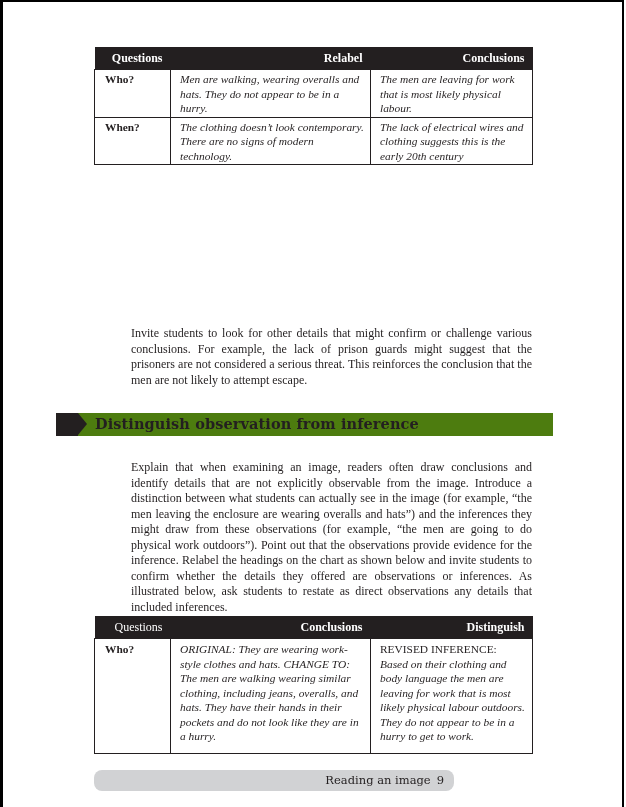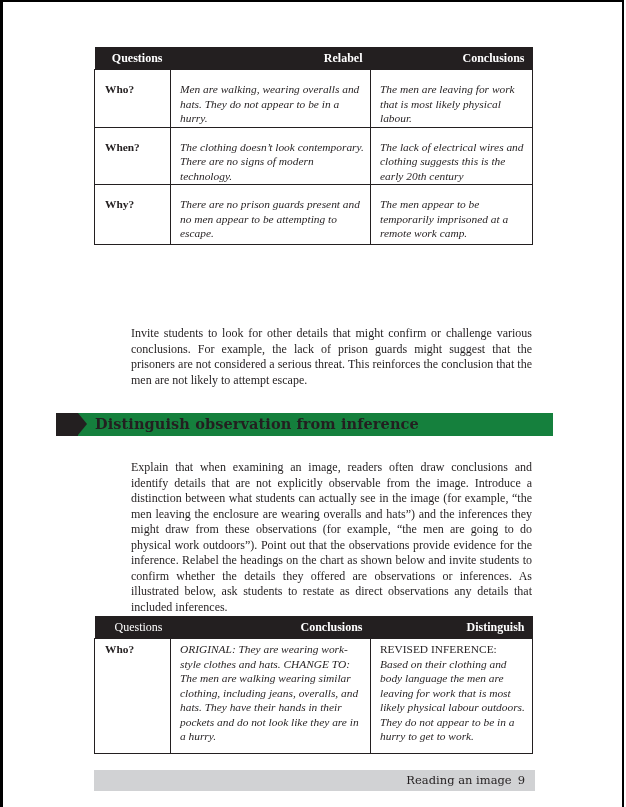--- a/index.html
+++ b/index.html
@@ -13,21 +13,21 @@
 
   table.chart {
     position: absolute; left: 94px; width: 438px; border-collapse: collapse;
     font-size: 11.4px; line-height: 14.5px; table-layout: fixed;
   }
   table.chart th {
     background: #231f20; color: #fff; text-align: right; font-weight: bold;
     padding: 3px 8px 3px 10px; height: 16px; font-size: 12px;
   }
   table.chart td {
-    border: 1.5px solid #231f20; vertical-align: top; padding: 12px 6px 1px 9px;
+    border: 1.5px solid #231f20; vertical-align: top; padding: 2px 6px 1px 9px;
   }
   table.chart td.q { font-weight: bold; padding-left: 10px; }
   table.chart td.it { font-style: italic; }
   .plain-lead { font-style: normal; }
 
   #table1 { top: 47px; }
   #table1 col.c1 { width: 76px; } #table1 col.c2 { width: 200px; } #table1 col.c3 { width: 162px; }
   #table1 tr.r1 td { height: 43px; }
   #table1 tr.r2 td { height: 45px; }
   #table1 tr.r3 td { height: 43px; }
@@ -35,21 +35,21 @@
   #table1 tr.r5 td { height: 46px; }
 
   .para {
     position: absolute; left: 131px; width: 401px; font-size: 12px; line-height: 15.5px;
     text-align: justify; margin: 0;
   }
   #para1 { top: 326px; }
   #para2 { top: 460px; }
 
   .section-bar {
-    position: absolute; left: 56px; top: 413px; width: 497px; height: 23px; background: #15803d;
+    position: absolute; left: 56px; top: 413px; width: 497px; height: 23px; background: #4d7c0f;
   }
   .section-arrow {
     position: absolute; left: 0; top: 0; width: 0; height: 0;
   }
   .section-arrow-block { position: absolute; left: 0; top: 0; width: 22px; height: 23px; background: #231f20; }
   .section-arrow-tip {
     position: absolute; left: 22px; top: 0; width: 0; height: 0;
     border-top: 11.5px solid transparent; border-bottom: 11.5px solid transparent; border-left: 9px solid #231f20;
   }
   .section-title {
@@ -58,21 +58,21 @@
   }
 
   #table2 { top: 616px; }
   #table2 col.c1 { width: 76px; } #table2 col.c2 { width: 200px; } #table2 col.c3 { width: 162px; }
   #table2 th { font-weight: normal; font-size: 12px; }
   #table2 th.bold { font-weight: bold; }
   #table2 tr.r1 td { height: 110px; padding-top: 3px; }
   #table2 td.q { font-weight: bold; }
 
   .footer-bar {
-    position: absolute; left: 94px; top: 770px; width: 441px; height: 21px; background: #d1d2d4;
+    position: absolute; left: 94px; top: 770px; width: 360px; height: 21px; background: #d1d2d4; border-radius: 8px;
   }
   .footer-text {
     position: absolute; right: 10px; top: 3px; font-size: 11.5px; color: #231f20;
     font-family: "DejaVu Serif", serif;
   }
   .footer-text .pg { margin-left: 6px; }
 </style>
 </head>
 <body>
 
@@ -96,25 +96,20 @@
   <tbody>
     <tr class="r1">
       <td class="q">Who?</td>
       <td class="it">Men are walking, wearing overalls and hats. They do not appear to be in a hurry.</td>
       <td class="it">The men are leaving for work that is most likely physical labour.</td>
     </tr>
     <tr class="r3">
       <td class="q">When?</td>
       <td class="it">The clothing doesn’t look contemporary. There are no signs of modern technology.</td>
       <td class="it">The lack of electrical wires and clothing suggests this is the early 20th century</td>
-    </tr>
-    <tr class="r5">
-      <td class="q">Why?</td>
-      <td class="it">There are no prison guards present and no men appear to be attempting to escape.</td>
-      <td class="it">The men appear to be temporarily imprisoned at a remote work camp.</td>
     </tr>
   </tbody>
 </table>
 
 <p class="para" id="para1">Invite students to look for other details that might confirm or challenge various conclusions. For example, the lack of prison guards might suggest that the prisoners are not considered a serious threat. This reinforces the conclusion that the men are not likely to attempt escape.</p>
 
 <div class="section-bar">
   <div class="section-arrow">
     <div class="section-arrow-block"></div>
     <div class="section-arrow-tip"></div>

